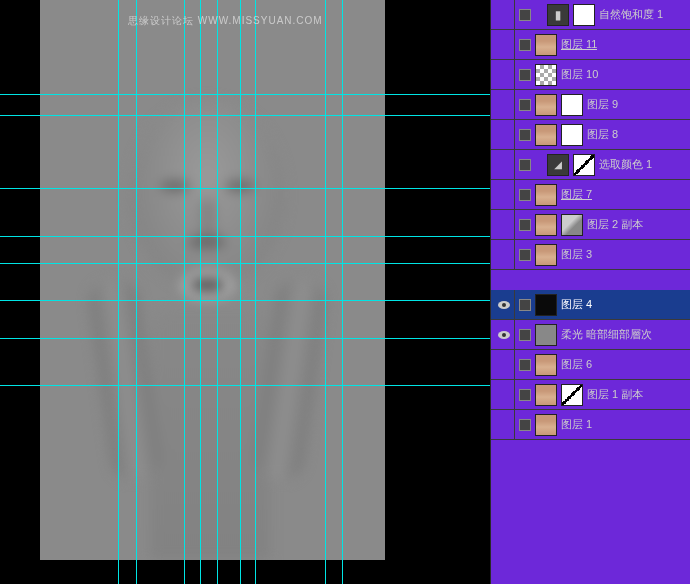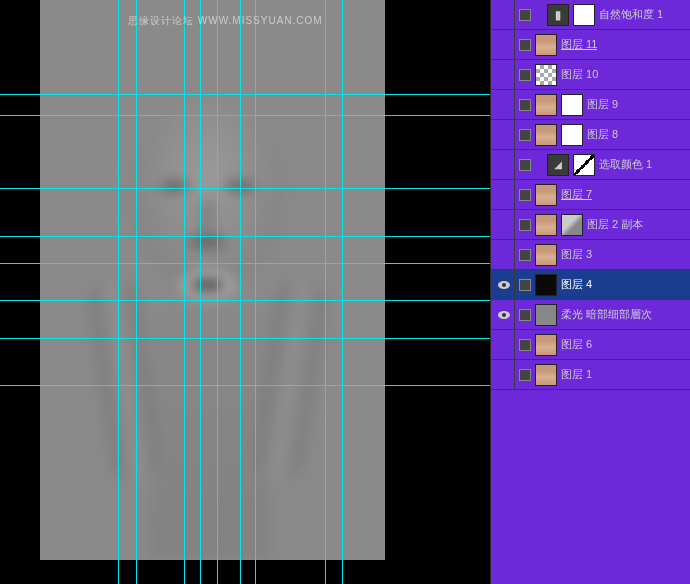--- a/index.html
+++ b/index.html
@@ -70,21 +70,21 @@
       background: #6d28d9;
       border-left: 1px solid #2a2a2a;
     }
     .layer-row {
       display: flex;
       align-items: center;
       height: 30px;
       border-bottom: 1px solid #3a3a3a;
       padding-left: 2px;
     }
-    .layer-row.selected { background: #1a3d8f; color: #fff; }
+    .layer-row.selected { background: #1a3d8f; color: #fff; margin-top: 20px; }
     .vis-col {
       width: 22px; height: 30px;
       display: flex; align-items: center; justify-content: center;
       border-right: 1px solid #3a3a3a;
     }
     .vis-col.on::before {
       content: '';
       width: 12px; height: 8px;
       background: #ccc;
       border-radius: 50%;
@@ -273,16 +273,23 @@
       <div class="layer-row">
         <div class="vis-col"></div>
         <div class="chk"></div>
         <div class="thumb figure-t"></div>
         <span class="lname">图层 6</span>
       </div>
       <div class="layer-row">
         <div class="vis-col"></div>
         <div class="chk"></div>
         <div class="thumb figure-t"></div>
+        <div class="thumb bw"></div>
+        <span class="lname">图层 1 副本</span>
+      </div>
+      <div class="layer-row">
+        <div class="vis-col"></div>
+        <div class="chk"></div>
+        <div class="thumb figure-t"></div>
         <span class="lname">图层 1</span>
       </div>
     </div>
 </div>
 
 </body></html>

